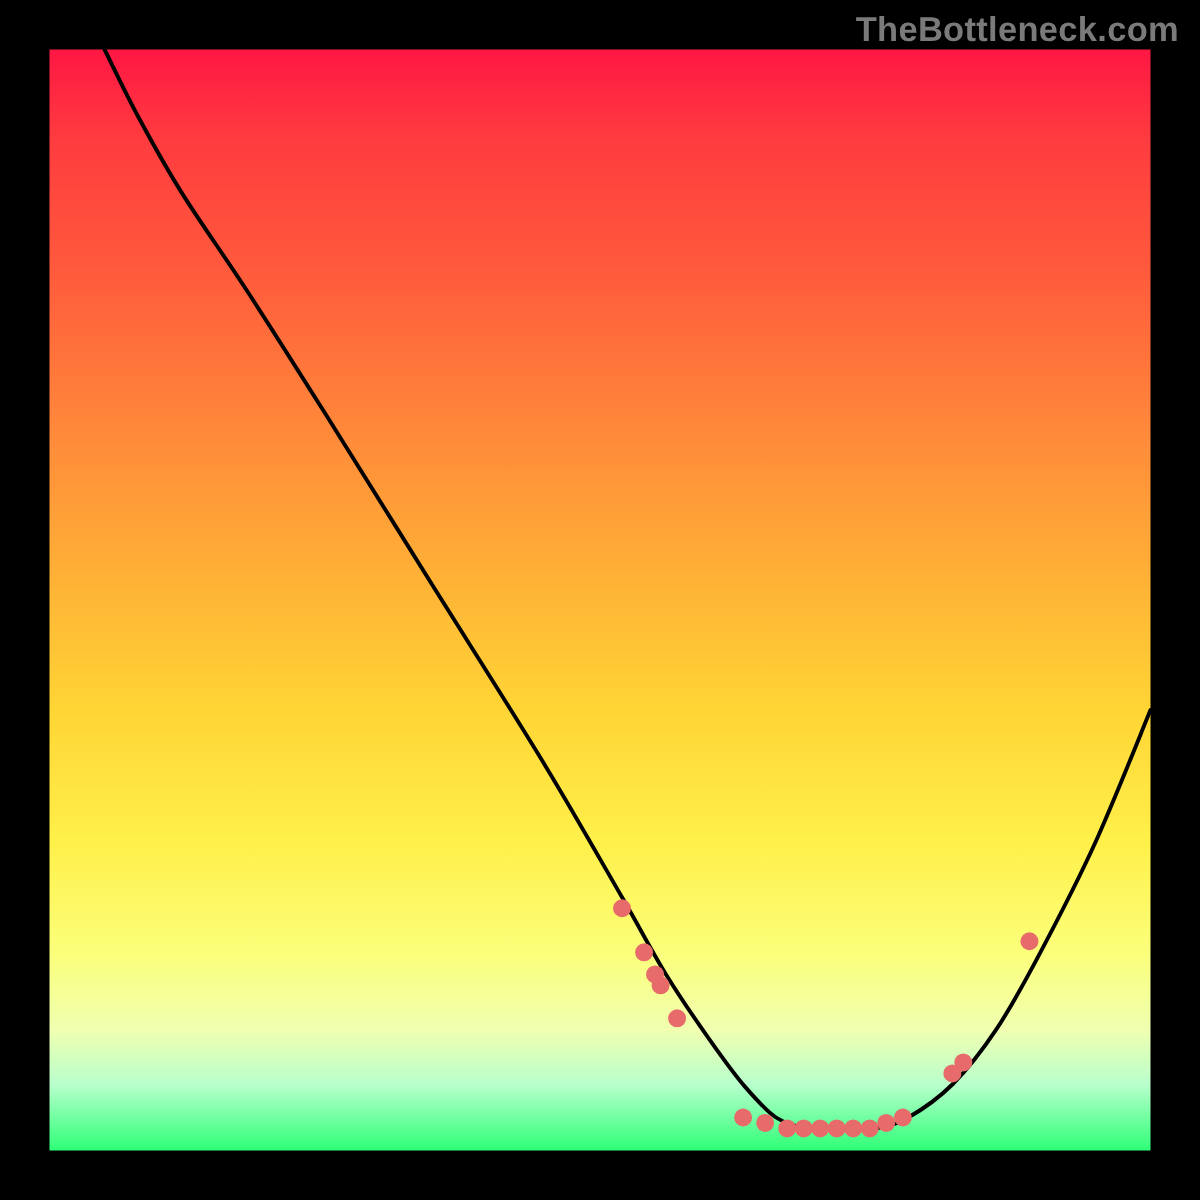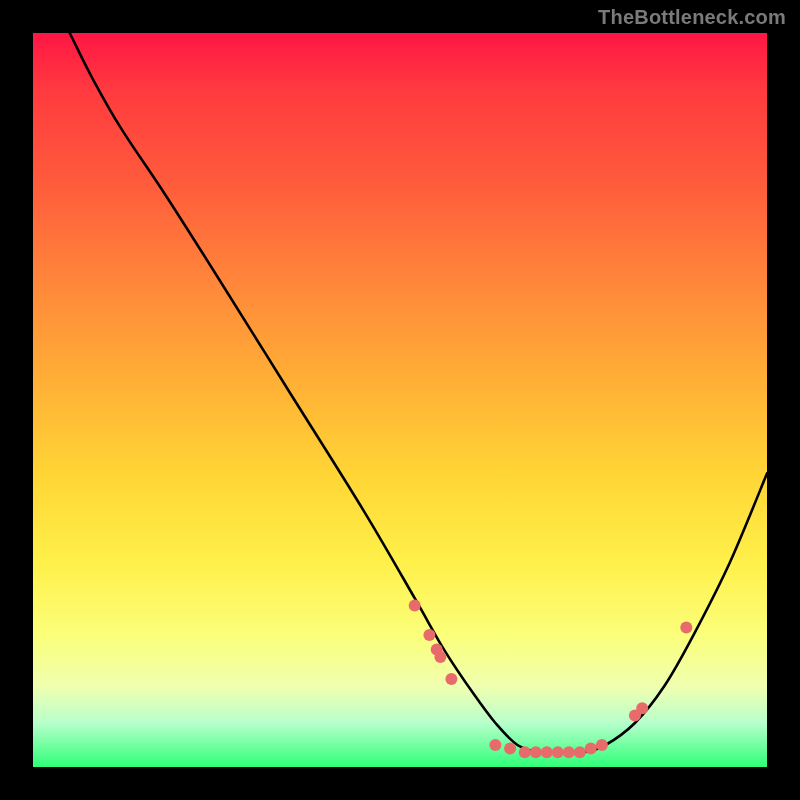--- a/index.html
+++ b/index.html
@@ -37,21 +37,21 @@
       #f0ffb0 89%,
       #b8ffcc 94%,
       #2eff77 100%
     );
   }
   .attribution {
     position: absolute;
     top: 6px;
     right: 14px;
     color: #7a7a7a;
-    font-size: 20px;
+    font-size: 23px;
     font-weight: 600;
     letter-spacing: 0.2px;
     user-select: none;
   }
   svg.curve {
     position: absolute;
     left: 0;
     top: 0;
     width: 734px;
     height: 734px;

